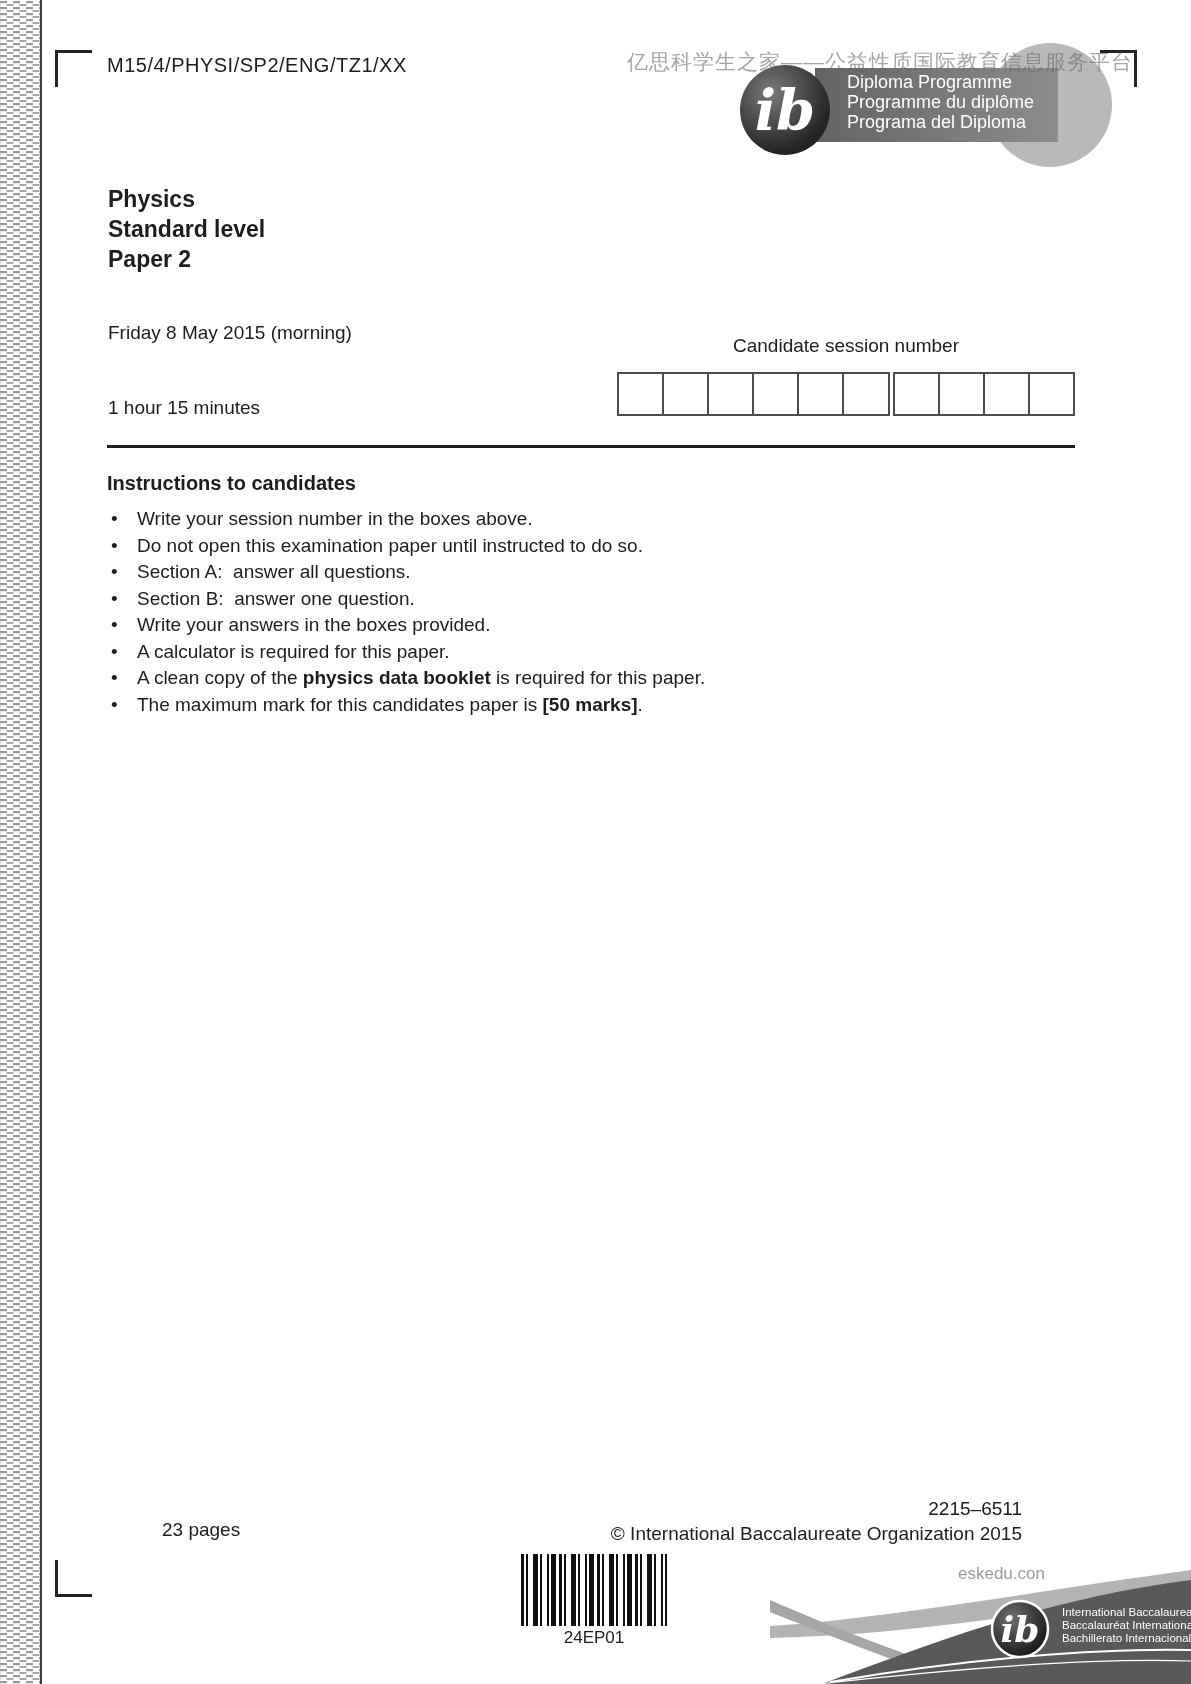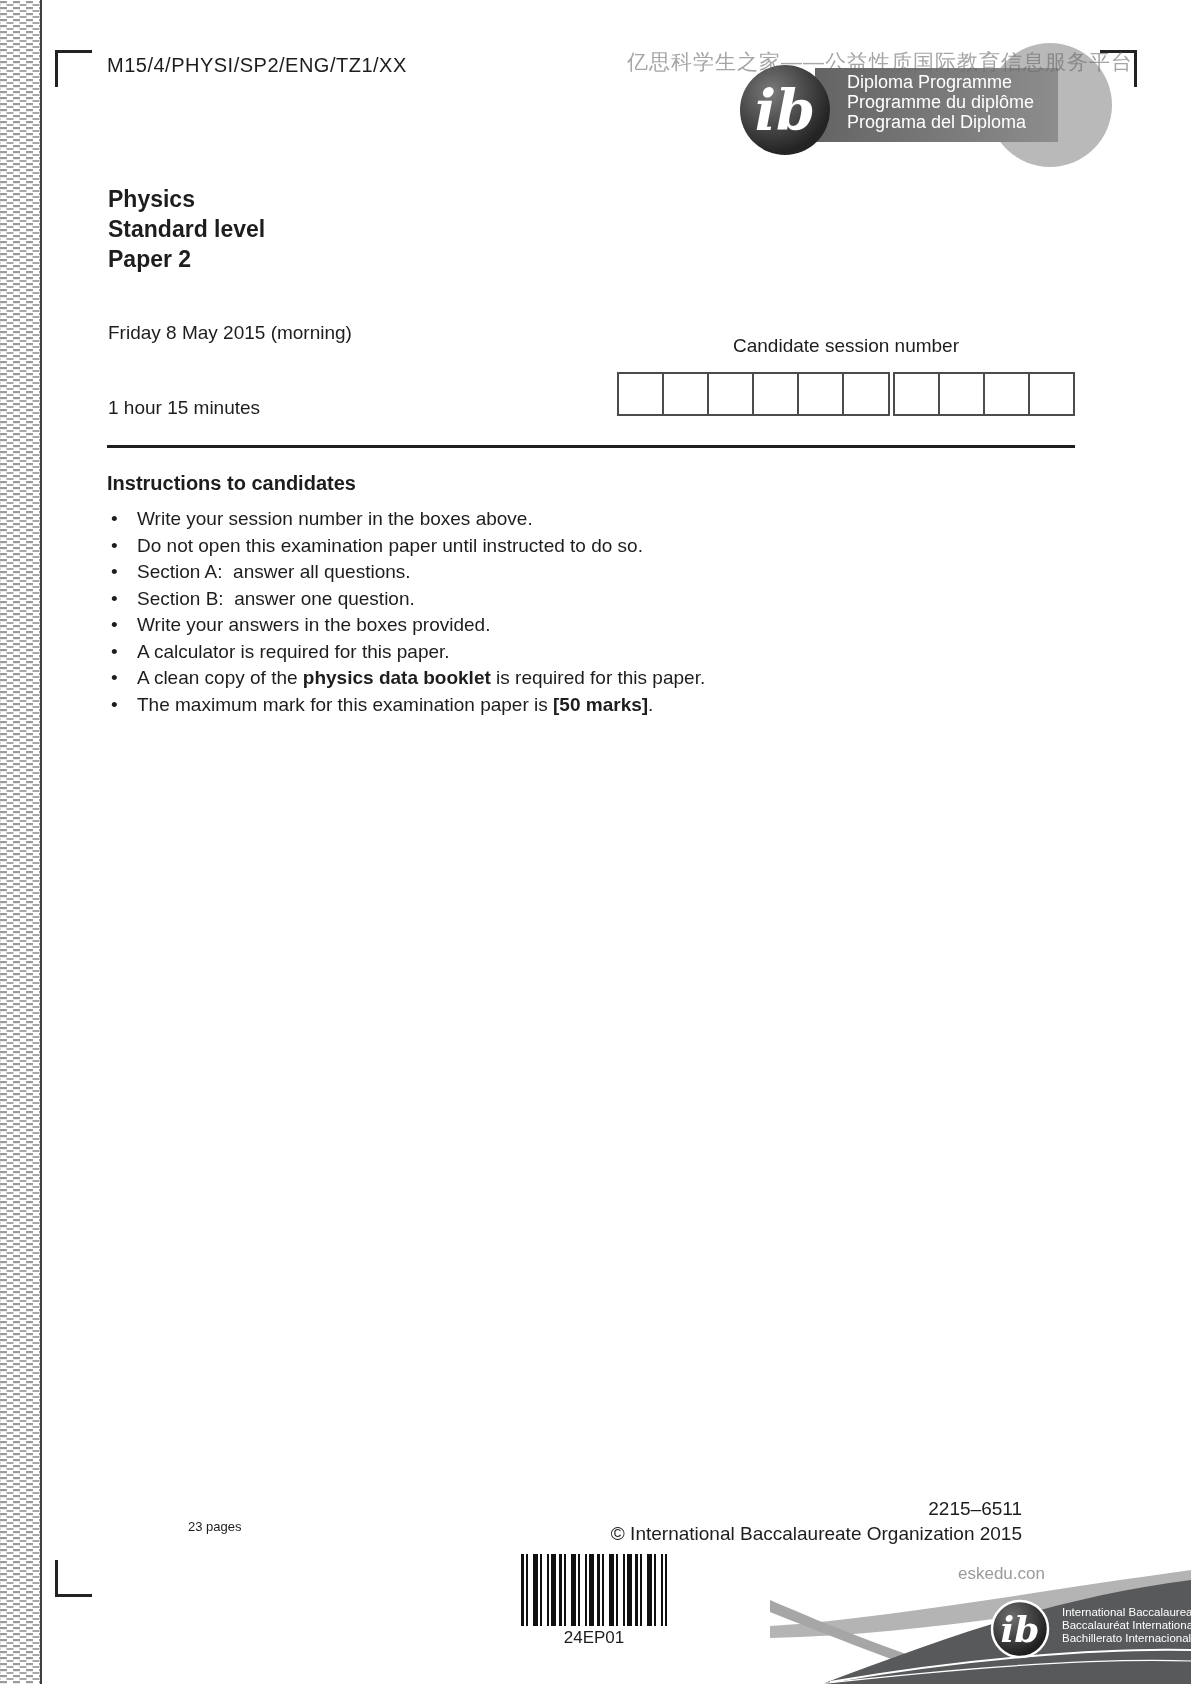--- a/index.html
+++ b/index.html
@@ -36,21 +36,21 @@
   .rule{position:absolute;left:107px;top:445px;width:968px;height:3px;background:#1f1f1f;}
 
   .instr-heading{position:absolute;left:107px;top:472px;font-size:20px;font-weight:bold;}
   .instr-list{position:absolute;left:107px;top:506px;width:840px;list-style:none;margin:0;padding:0;}
   .instr-list li{display:flex;font-size:19px;line-height:26.5px;}
   .instr-list .dot{width:26px;padding-left:4px;}
   .instr-list .btxt{white-space:pre-wrap;text-align:center;}
 
   .foot-code{position:absolute;right:169px;top:1498px;font-size:19px;text-align:center;}
   .foot-copy{position:absolute;right:169px;top:1523px;font-size:19px;}
-  .foot-pages{position:absolute;left:188px;top:1519px;font-size:13px;}
+  .foot-pages{position:absolute;left:162px;top:1519px;font-size:19px;}
 
   .barcode{
     position:absolute;left:521px;top:1554px;width:146px;height:72px;
     background:repeating-linear-gradient(90deg,
       #101010 0 3px,#fff 3px 5px,#101010 5px 7px,#fff 7px 12px,
       #101010 12px 17px,#fff 17px 19px,#101010 19px 21px,#fff 21px 26px,
       #101010 26px 28px,#fff 28px 30px,#101010 30px 35px,#fff 35px 38px);
   }
   .barcode-label{position:absolute;left:521px;top:1628px;width:146px;text-align:center;font-size:17px;}
   .wm-bottom{position:absolute;left:958px;top:1564px;font-size:17px;color:#9b9b9b;z-index:40;}
@@ -152,21 +152,21 @@
     <li>
         <span class="dot">•</span>
         <span class="btxt"><span>A calculator is required for this paper.</span><b></b><span></span></span>
       </li>
     <li>
         <span class="dot">•</span>
         <span class="btxt"><span>A clean copy of the </span><b>physics data booklet</b><span> is required for this paper.</span></span>
       </li>
     <li>
         <span class="dot">•</span>
-        <span class="btxt"><span>The maximum mark for this examination paper is </span><b>[50 marks]</b><span>.</span></span>
+        <span class="btxt"><span>The maximum mark for this candidates paper is </span><b>[50 marks]</b><span>.</span></span>
       </li>
   </ul>
 
   <div class="foot-code">2215–6511</div>
   <div class="foot-copy">© International Baccalaureate Organization 2015</div>
   <div class="foot-pages">23 pages</div>
 
   <div class="barcode"></div>
   <div class="barcode-label">24EP01</div>
   <div class="wm-bottom">eskedu.con</div>

